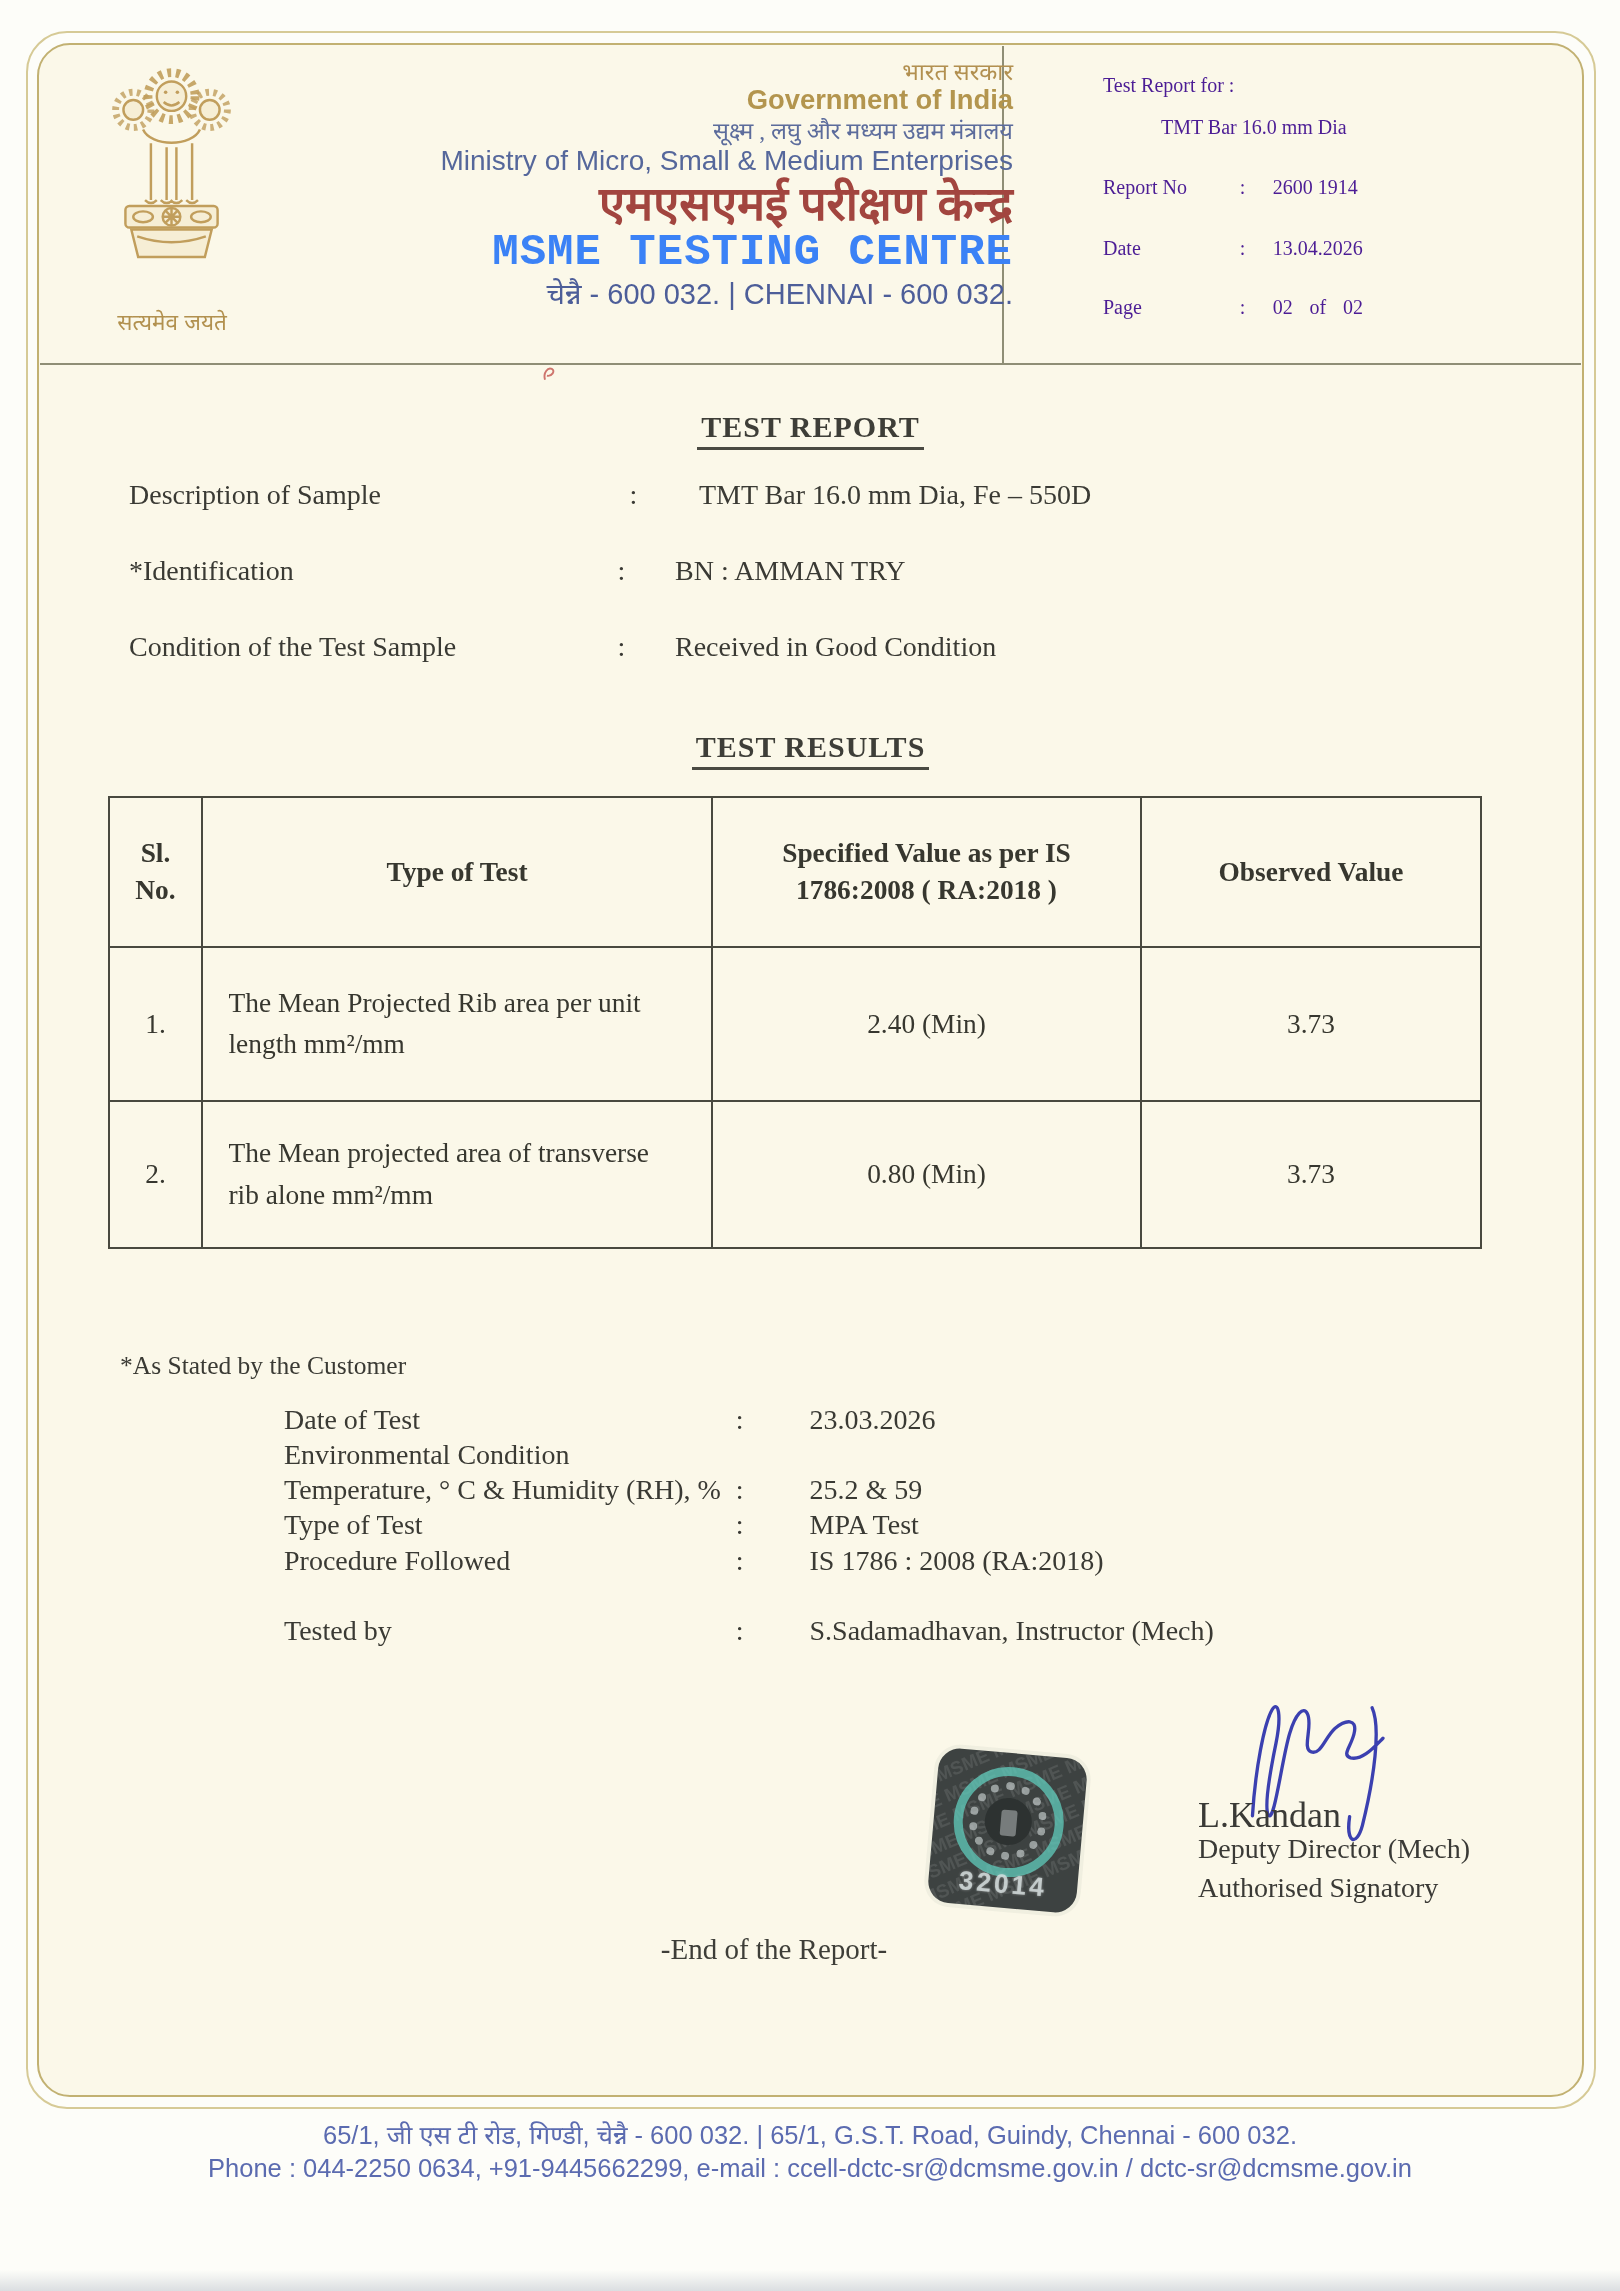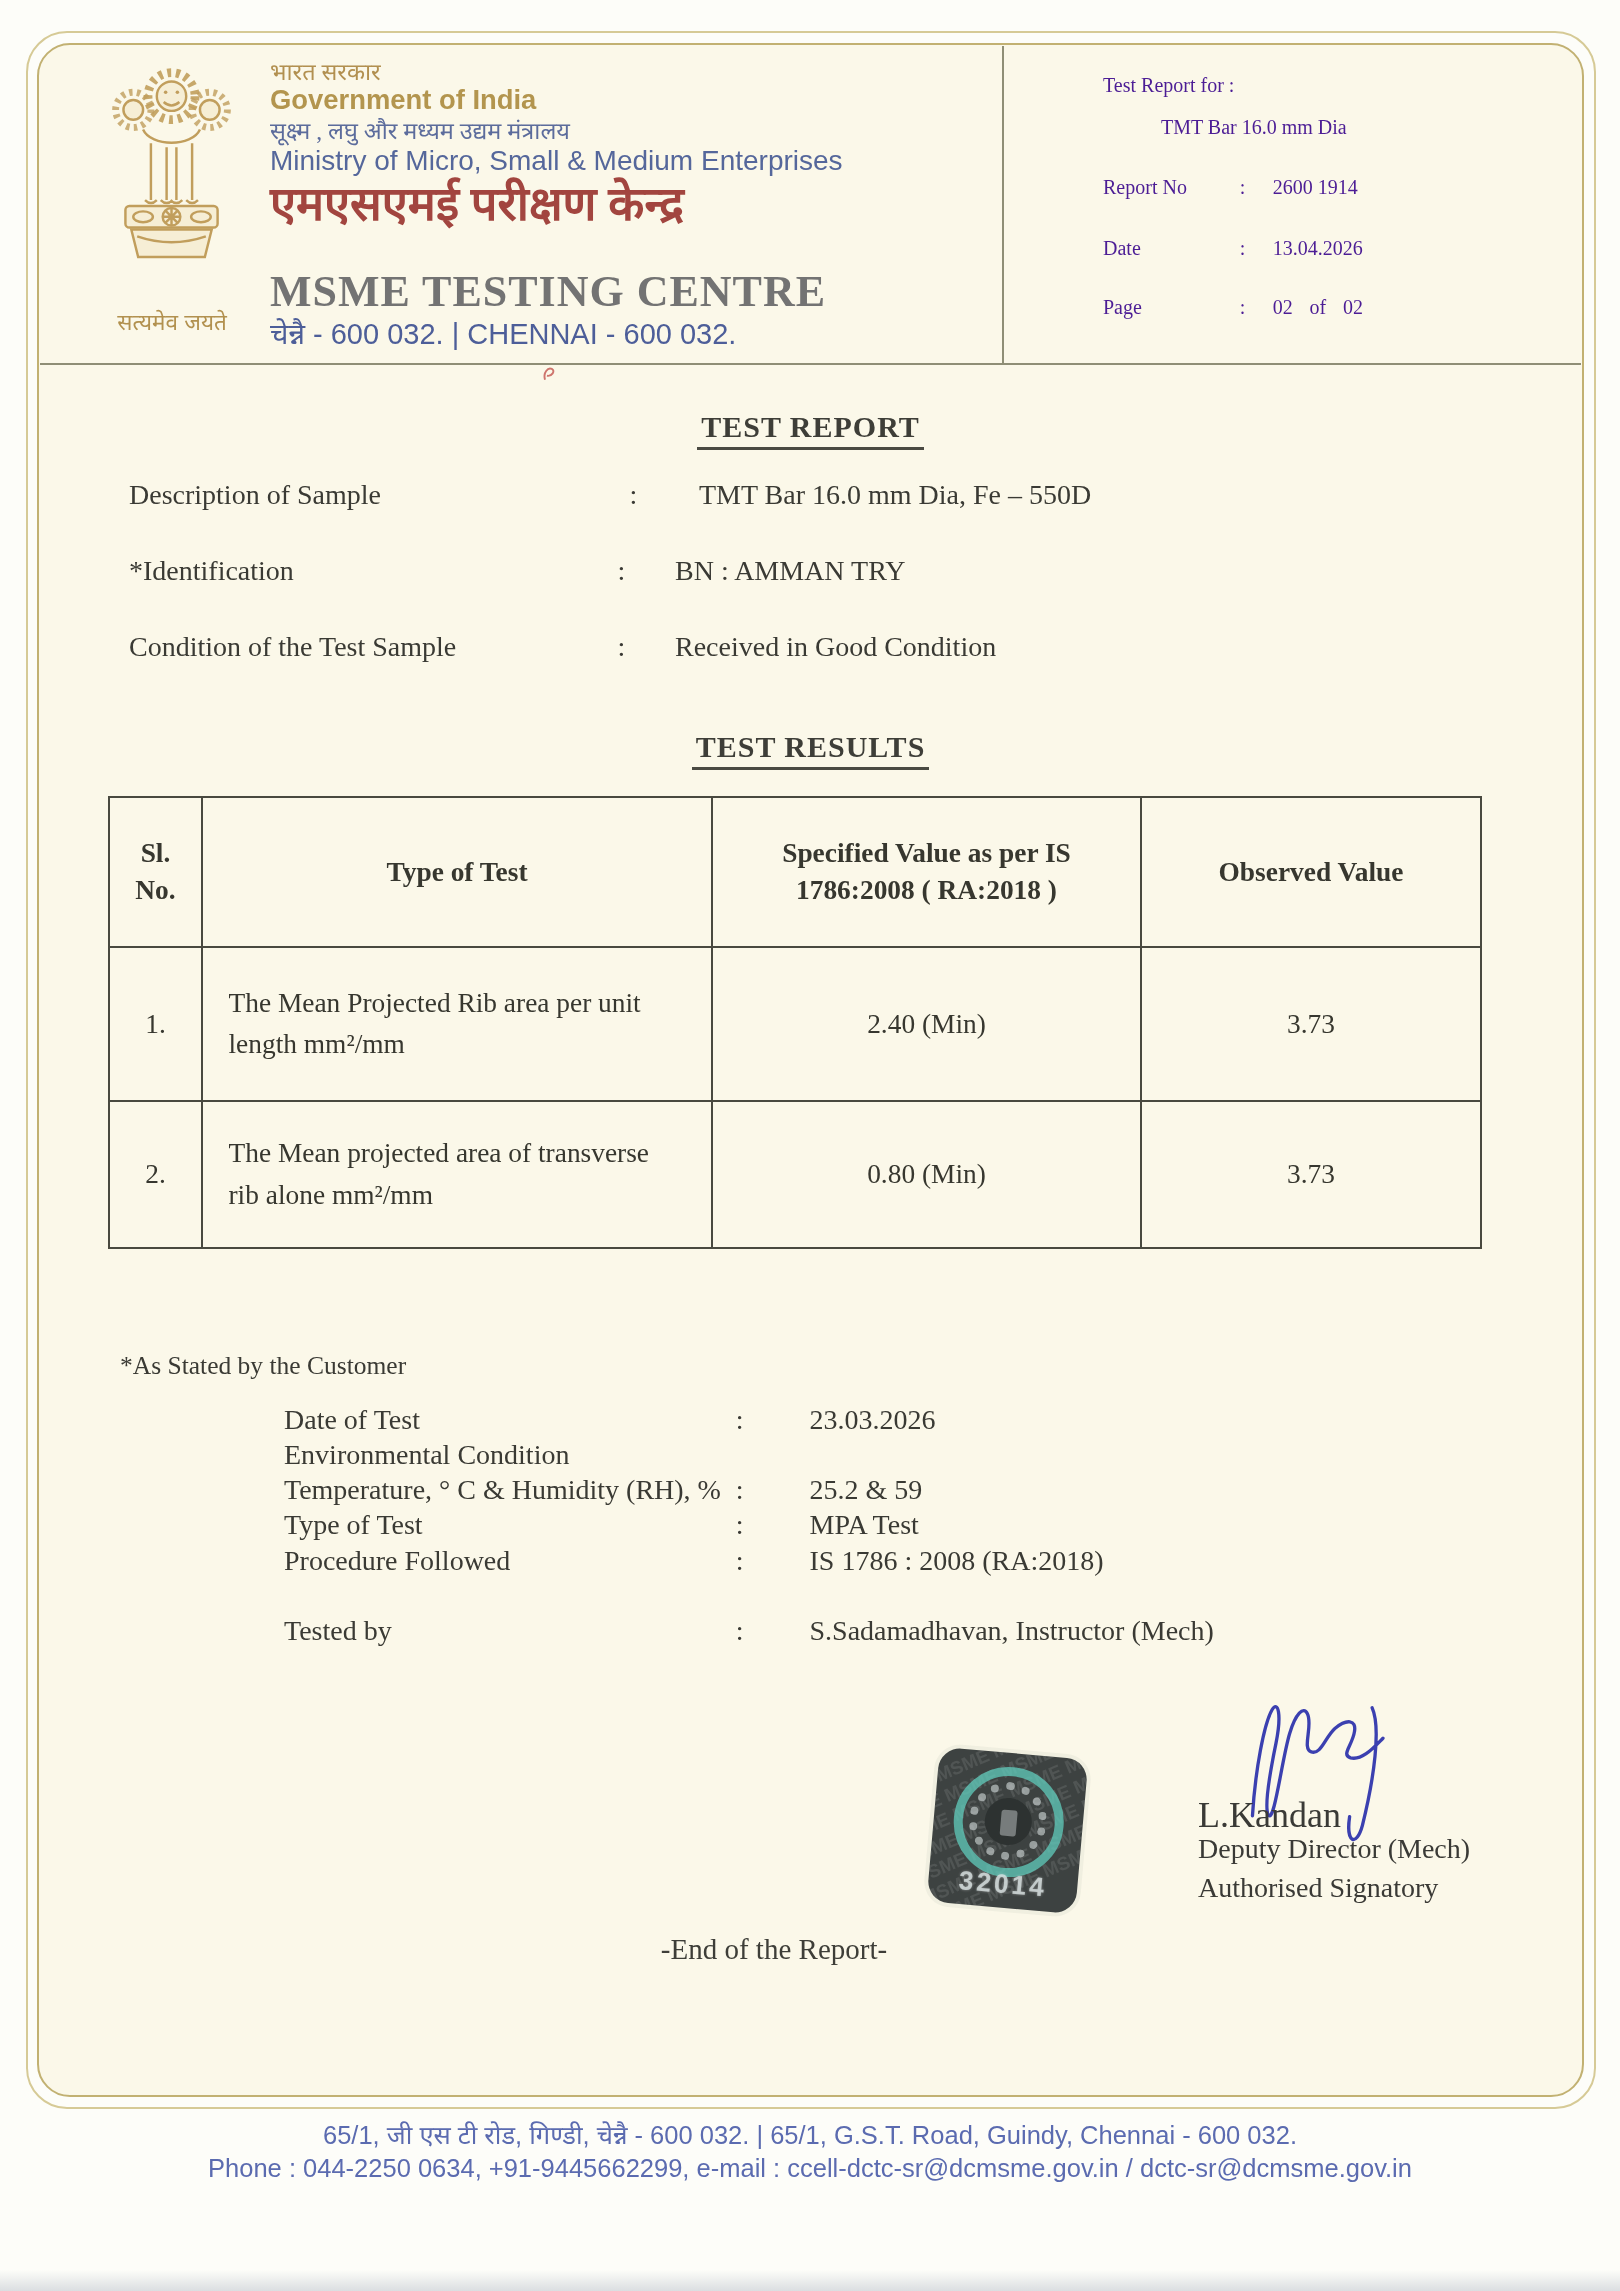--- a/index.html
+++ b/index.html
@@ -27,30 +27,30 @@
 
   
   .v-divider { left:1002px; top:46px; width:2px; height:319px; background:#8f8e76; }
   .h-divider { left:40px; top:363px; width:1541px; height:2px; background:#8f8e76; }
 
   .emblem { left:86px; top:53px; width:172px; height:253px; }
   .motto { left:69px; top:306px; width:206px; text-align:center;
            font-family:"Liberation Sans","DejaVu Sans",sans-serif;
            font-size:22.5px; color:#b2914f; }
 
-  .org-block { left:270px; top:59px; width:731px; text-align:left; line-height:1.12; }
+  .org-block { left:282px; top:59px; width:731px; text-align:right; line-height:1.12; }
   .org-hi1 { font-size:23.5px; color:#b29050; }
   .org-en1 { font-size:27.4px; font-weight:bold; color:#b3954e;
              font-family:"Liberation Sans","DejaVu Sans",sans-serif; }
   .org-hi2 { font-size:23.5px; color:#5c6c9c; margin-top:2px; }
   .org-en2 { font-size:28px; color:#55679b;
              font-family:"Liberation Sans","DejaVu Sans",sans-serif; margin-top:1px; }
   .org-centre-hi { font-size:47px; font-weight:bold; color:#a2453f; margin-top:2.9px; line-height:1.05; }
-  .org-centre-en { font-size:44px; font-weight:bold; color:#737373; letter-spacing:1px;
-                   font-family:Liberation Serif, serif; line-height:1.05;margin-top:40px; }
+  .org-centre-en { font-size:44px; font-weight:bold; color:#3b82f6; letter-spacing:1px;
+                   font-family:Liberation Mono, monospace; line-height:1.05; }
   .org-city { font-size:29px; color:#4d5e99; margin-top:2.9px;
               font-family:"Liberation Sans","DejaVu Sans",sans-serif; }
 
   .hdr-info { font-size:20px; color:#4c1d95; }
   .hdr-for-label { left:1103px; top:74px; }
   .hdr-for-value { left:1161px; top:116px; }
   .hdr-kv { display:flex; width:470px; }
   .hdr-kv .l { width:125px; }
   .hdr-kv .sep { width:29px; text-align:center; }
   .hdr-kv .v { margin-left:15.7px; }

